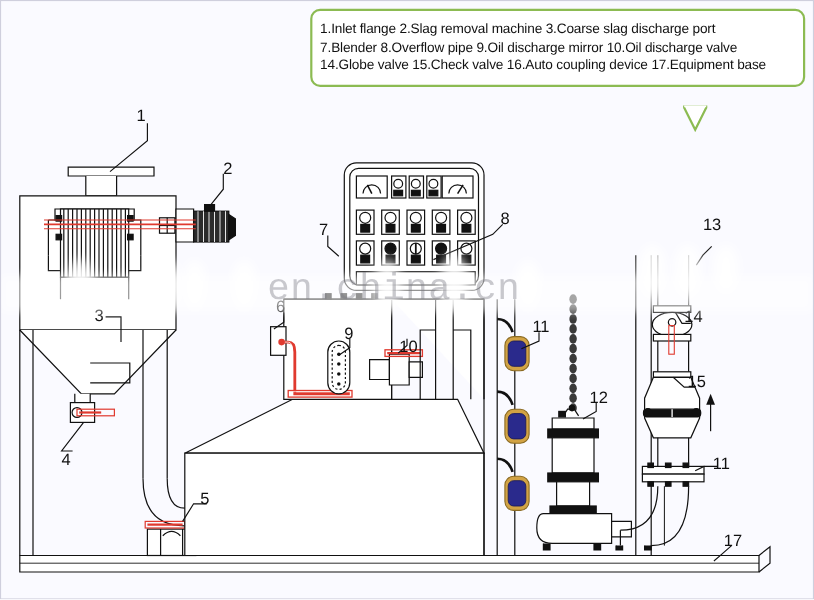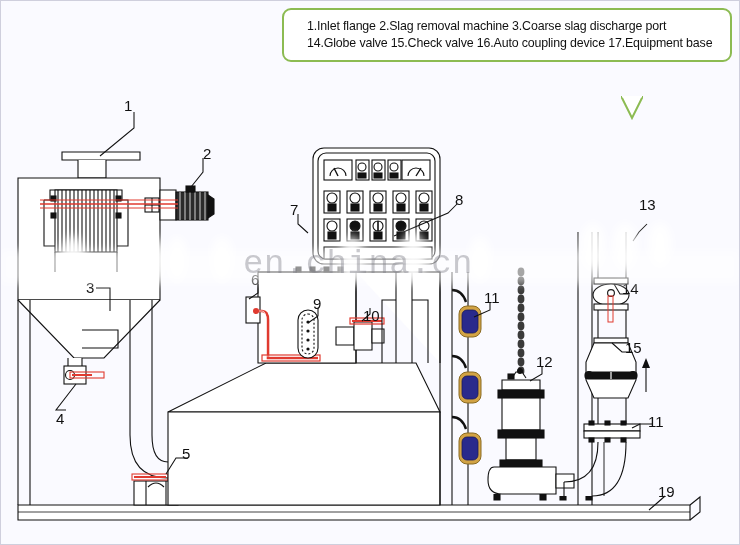--- a/index.html
+++ b/index.html
@@ -12,21 +12,21 @@
     position:absolute;left:0;top:0;width:740px;height:545px;
     border:1px solid #cfcfdd;box-sizing:border-box;pointer-events:none;
   }
   svg.layer{position:absolute;left:0;top:0;width:740px;height:545px;}
 
   
   #legend{
     position:absolute;left:282px;top:8px;width:450px;
     border:2px solid #8cbb52;border-radius:9px;
     background:#ffffff;
-    padding:8px 10px 9px 23px;
+    padding:8px 10px 9px 7px;
     box-sizing:border-box;
   }
   #legend .line{
     font-size:12.4px;color:#111;line-height:16.6px;white-space:nowrap;
     letter-spacing:-0.15px;
   }
   #legend-tail{
     position:absolute;left:620px;top:96px;width:26px;height:24px;
   }
 
@@ -422,37 +422,38 @@
   <span class="num" style="left:290px;top:202px">7</span>
   <span class="num" style="left:455px;top:192px">8</span>
   <span class="num" style="left:313px;top:296px">9</span>
   <span class="num" style="left:363px;top:308px">10</span>
   <span class="num" style="left:484px;top:290px">11</span>
   <span class="num" style="left:536px;top:354px">12</span>
   <span class="num" style="left:639px;top:197px">13</span>
   <span class="num" style="left:622px;top:281px">14</span>
   <span class="num" style="left:625px;top:340px">15</span>
   <span class="num" style="left:648px;top:414px">11</span>
-  <span class="num" style="left:658px;top:484px">19</span>
+  <span class="num" style="left:658px;top:484px">17</span>
 
   <div class="wm-band" style="left:0px;top:250px;width:740px;height:34px;"></div>
   <div class="wm-blob" style="left:60px;top:236px;width:26px;height:46px;"></div>
   <div class="wm-blob" style="left:140px;top:236px;width:26px;height:46px;"></div>
   <div class="wm-blob" style="left:166px;top:236px;width:22px;height:46px;"></div>
   <div class="wm-blob" style="left:210px;top:236px;width:24px;height:46px;"></div>
   <div class="wm-blob" style="left:340px;top:236px;width:24px;height:46px;"></div>
   <div class="wm-blob" style="left:400px;top:232px;width:26px;height:50px;"></div>
   <div class="wm-blob" style="left:468px;top:236px;width:24px;height:46px;"></div>
   <div class="wm-blob" style="left:580px;top:222px;width:26px;height:50px;"></div>
   <div class="wm-blob" style="left:612px;top:222px;width:26px;height:50px;"></div>
   <div class="wm-blob" style="left:648px;top:222px;width:24px;height:46px;"></div>
   <div id="wm-main">en.china.cn</div>
 
   <div id="legend">
     <div class="line">1.Inlet flange  2.Slag removal machine  3.Coarse slag discharge port</div>
+    <div class="line">7.Blender  8.Overflow pipe  9.Oil discharge mirror  10.Oil discharge valve</div>
     <div class="line">14.Globe valve  15.Check valve  16.Auto coupling device  17.Equipment base</div>
   </div>
   <svg id="legend-tail" viewBox="0 0 26 24" xmlns="http://www.w3.org/2000/svg">
     <path d="M2 0 L2 2 L12 22 L22 2 L22 0 Z" fill="#ffffff" stroke="#8cbb52" stroke-width="2"></path>
     <path d="M2 0 L22 0" stroke="#ffffff" stroke-width="3"></path>
   </svg>
 
   <div id="frame"></div>
 </div>
 

